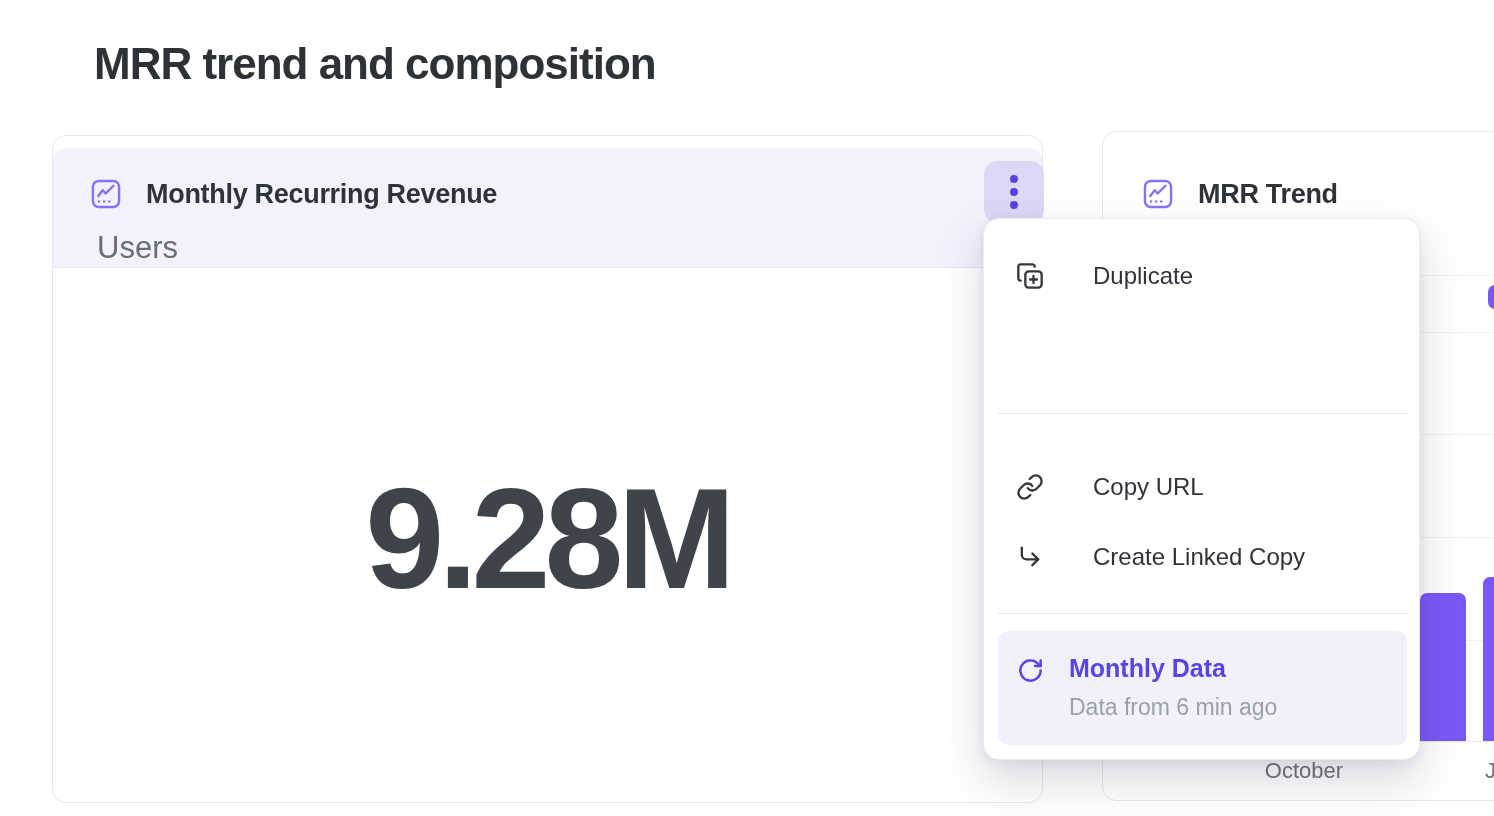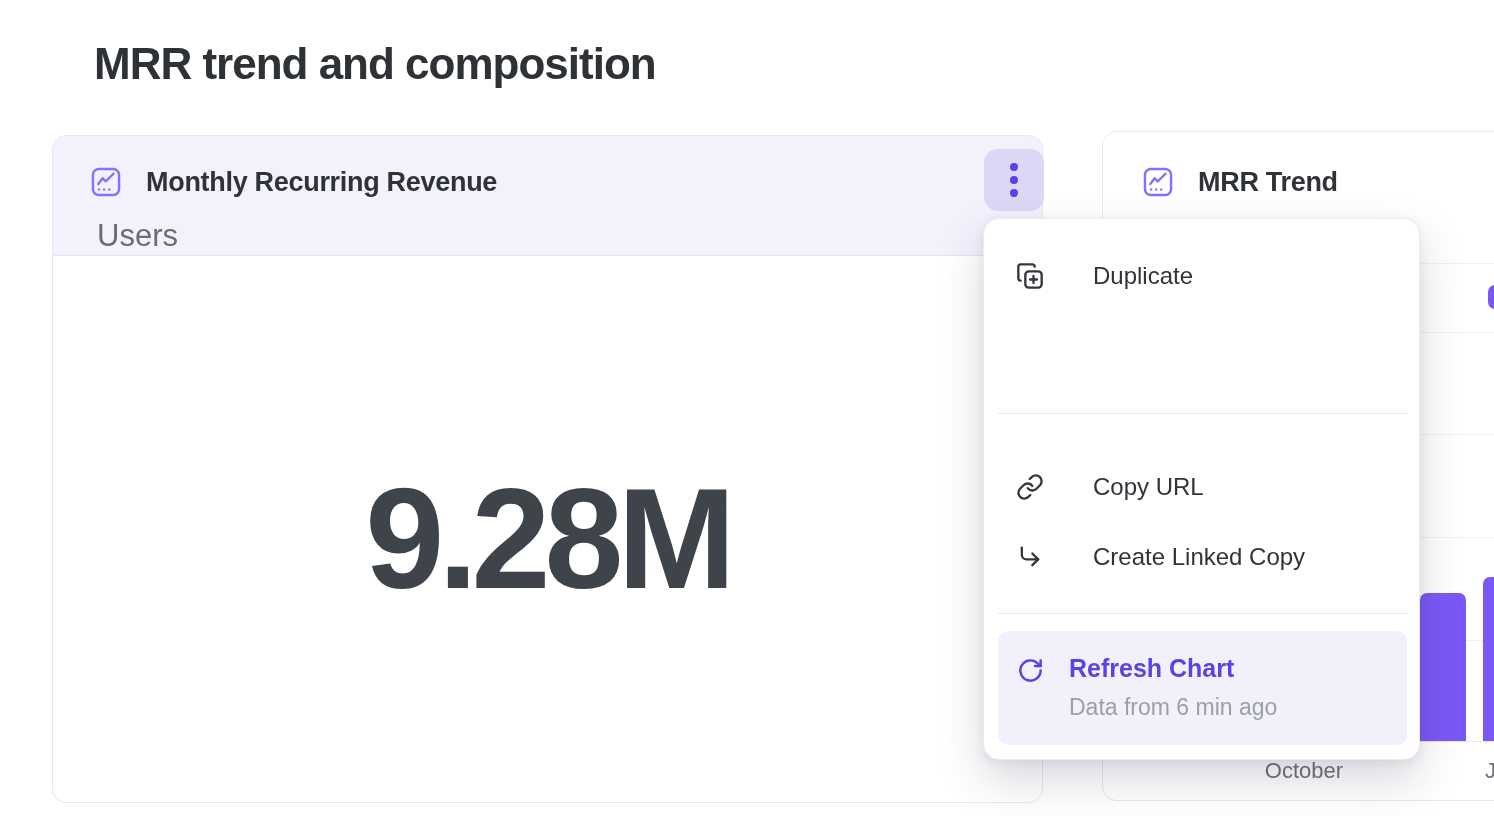--- a/index.html
+++ b/index.html
@@ -13,21 +13,21 @@
     position:absolute; left:94px; top:39px; font-size:44px; font-weight:700;
     letter-spacing:-1px; color:#2e3136;
   }
   
   .card {
     position:absolute; background:#fff; border:1px solid #e8e8ec; border-radius:14px;
   }
   #mrr-card { left:52px; top:135px; width:991px; height:668px; z-index:2; }
   #trend-card { left:1102px; top:131px; width:560px; height:670px; z-index:1; }
 
-  .card-header { position:relative; width:100%; }
+  .card-header { position:relative; width:100%;margin-top:12px; }
   #mrr-card .card-header {
     height:120px; background:#f2f1fc; border-bottom:1px solid #e6e4f0;
     border-radius:13px 13px 0 0;
   }
   #trend-card .card-header {
     height:132px; background:#fff; border-bottom:1px solid #f0f0f3;
     border-radius:13px 13px 0 0;
   }
   .card-title-row { position:absolute; display:flex; align-items:center; gap:24px; }
   #mrr-card .card-title-row { left:37px; top:30px; }
@@ -204,19 +204,19 @@
 
     <div class="menu-divider" style="top:394px"></div>
 
     <div class="menu-highlight" role="menuitem">
       <span class="mi-icon">
         <svg class="accent-stroke" viewBox="0 0 24 24" width="27" height="27">
           <path d="M21 12a9 9 0 1 1-2.64-6.36L21 8"></path>
           <polyline points="21 3 21 8 16 8"></polyline>
         </svg>
       </span>
-      <span class="mh-label">Refresh Chart</span>
+      <span class="mh-label">Monthly Data</span>
       <span class="mh-sublabel">Data from 6 min ago</span>
     </div>
 
   </div>
 
 </div>
 
 </body></html>

